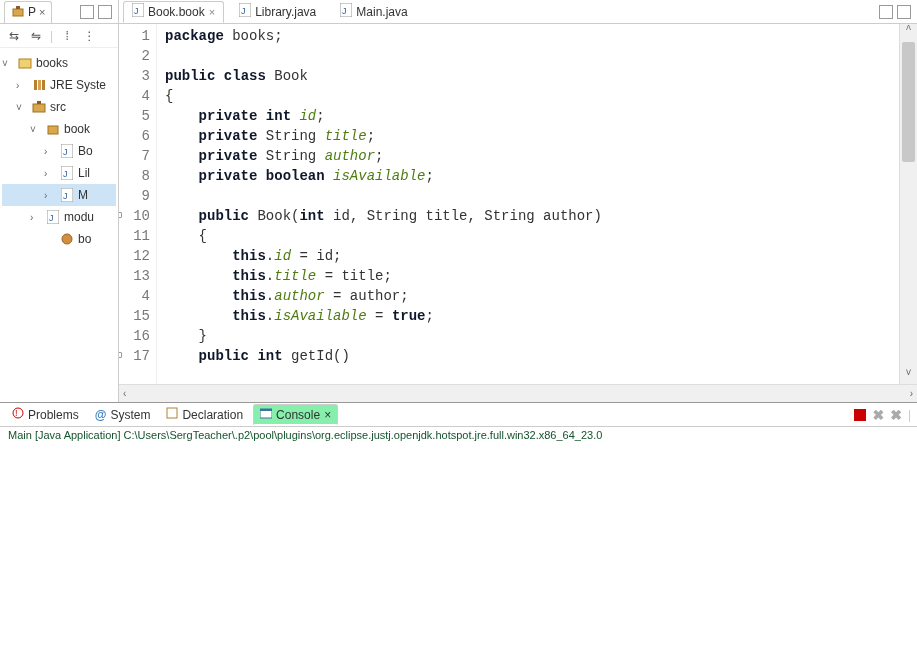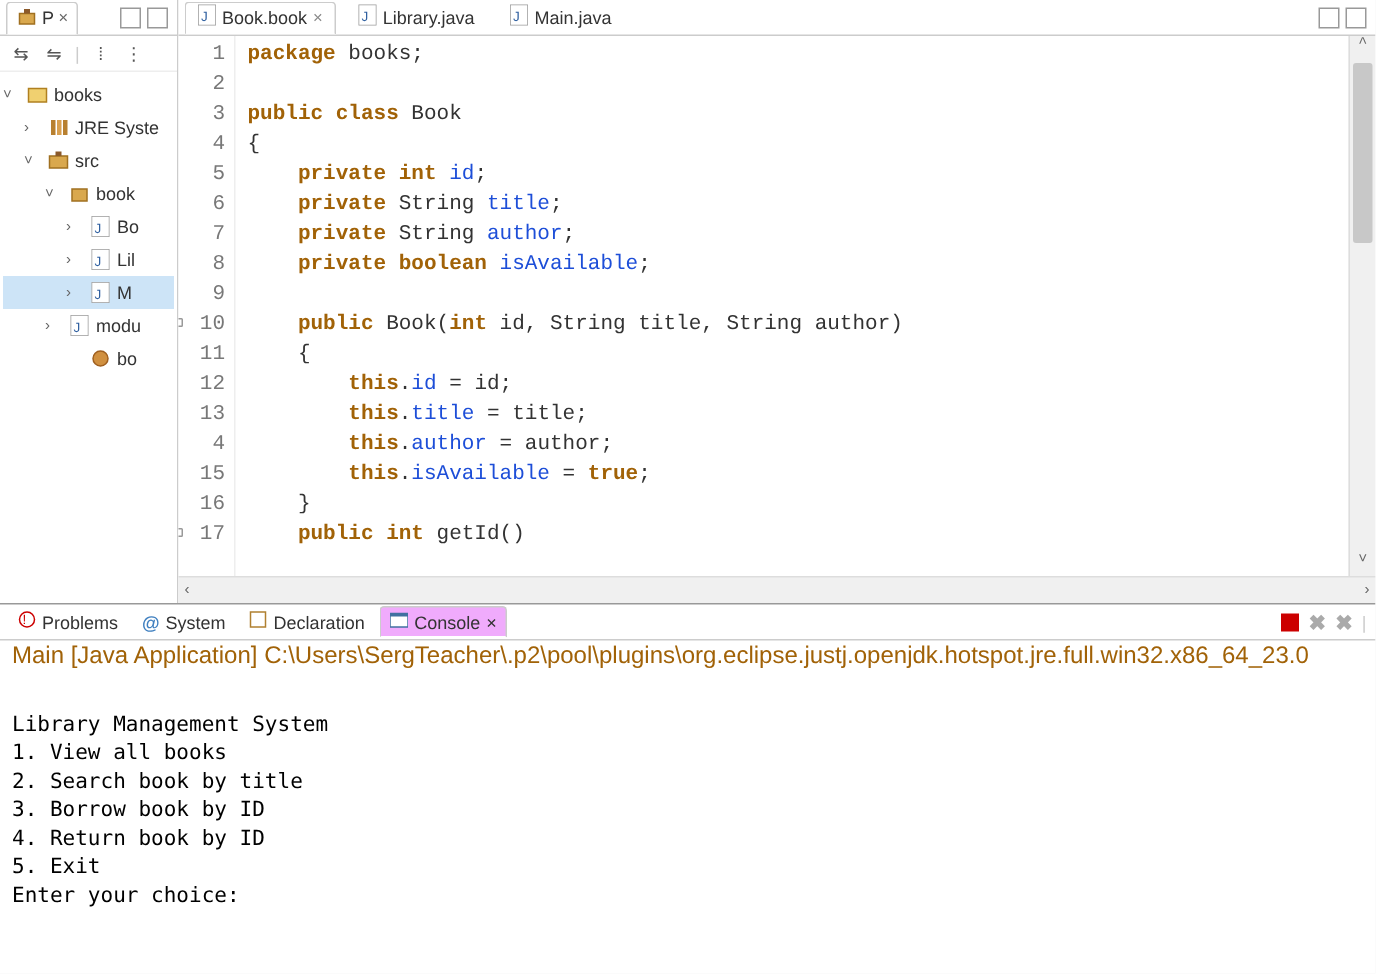--- a/index.html
+++ b/index.html
@@ -128,22 +128,22 @@
     }
     .gutter div { height: 20px; position: relative; }
     .override-marker { position: absolute; right: 28px; top: 6px; width: 6px; height: 6px; background: #fff; border: 1px solid #999; border-radius: 1px; }
     .code {
       flex: 1;
       padding: 2px 8px;
       line-height: 20px;
       white-space: pre;
       overflow: hidden;
     }
-    .kw { color: #a16207; font-weight: bold; }
-    .fld { color: #1d4ed8; }
+    .kw { color: #0f172a; font-weight: bold; }
+    .fld { color: #4d7c0f; font-style: italic; }
     .vscroll {
       width: 18px;
       background: #f0f0f0;
       border-left: 1px solid #ddd;
       position: relative;
     }
     .vscroll .arrow { position: absolute; left:0; right:0; height:16px; text-align:center; color:#666; font-size:10px; }
     .vscroll .thumb { position:absolute; left:2px; right:2px; top:18px; height:120px; background:#c8c8c8; border-radius:2px; }
     .hscroll {
       height: 18px;
@@ -174,37 +174,37 @@
     .btm-tab {
       display: flex;
       align-items: center;
       gap: 4px;
       padding: 2px 6px;
       color: #333;
     }
     .btm-tab.active {
       border: 1px solid #ccc;
       border-bottom: 1px solid #fff;
-      background: #f0abfc;
+      background: #86efac;
       border-radius: 3px 3px 0 0;
       text-align: center;
     }
     .btm-actions {
       margin-left: auto;
       display: flex;
       gap: 6px;
       padding-right: 6px;
       align-items: center;
     }
     .red-sq { width:12px; height:12px; background:#c00; }
     .gray-x { color:#aaa; font-size:14px; font-weight:bold; }
     .run-desc {
       padding: 2px 8px;
-      color: #a16207;
-      font-size: 16px;
+      color: #14532d;
+      font-size: 11px;
       white-space: nowrap;
       overflow: hidden;
     }
     .console-out {
       flex: 1;
       font-family: Consolas, monospace;
       font-size: 14px;
       padding: 6px 8px;
       white-space: pre;
       line-height: 19px;
@@ -423,21 +423,13 @@
       <span class="close-x">×</span>
     </div>
     <div class="btm-actions">
       <span class="red-sq"></span>
       <span class="gray-x">✖</span>
       <span class="gray-x">✖</span>
       <span style="color:#ccc">|</span>
     </div>
   </div>
   <div class="run-desc">Main [Java Application] C:\Users\SergTeacher\.p2\pool\plugins\org.eclipse.justj.openjdk.hotspot.jre.full.win32.x86_64_23.0</div>
-  <div class="console-out">
-Library Management System
-1. View all books
-2. Search book by title
-3. Borrow book by ID
-4. Return book by ID
-5. Exit
-Enter your choice: </div>
 </div>
 
 </body></html>

